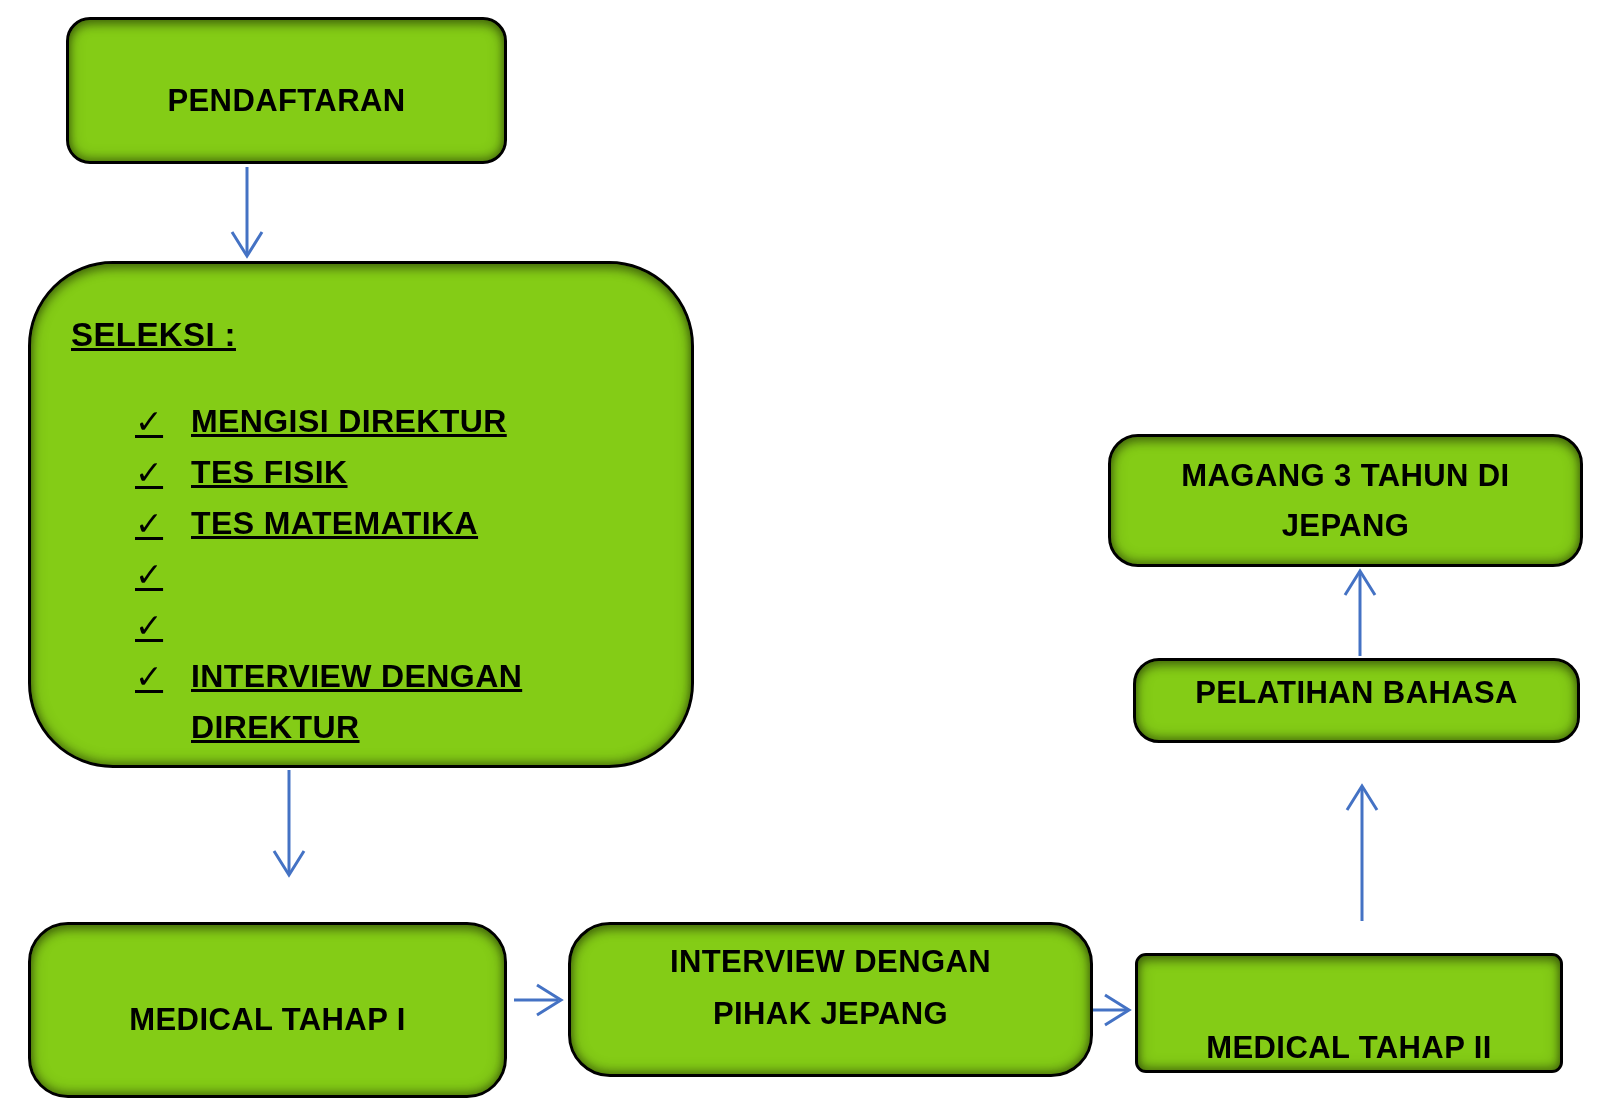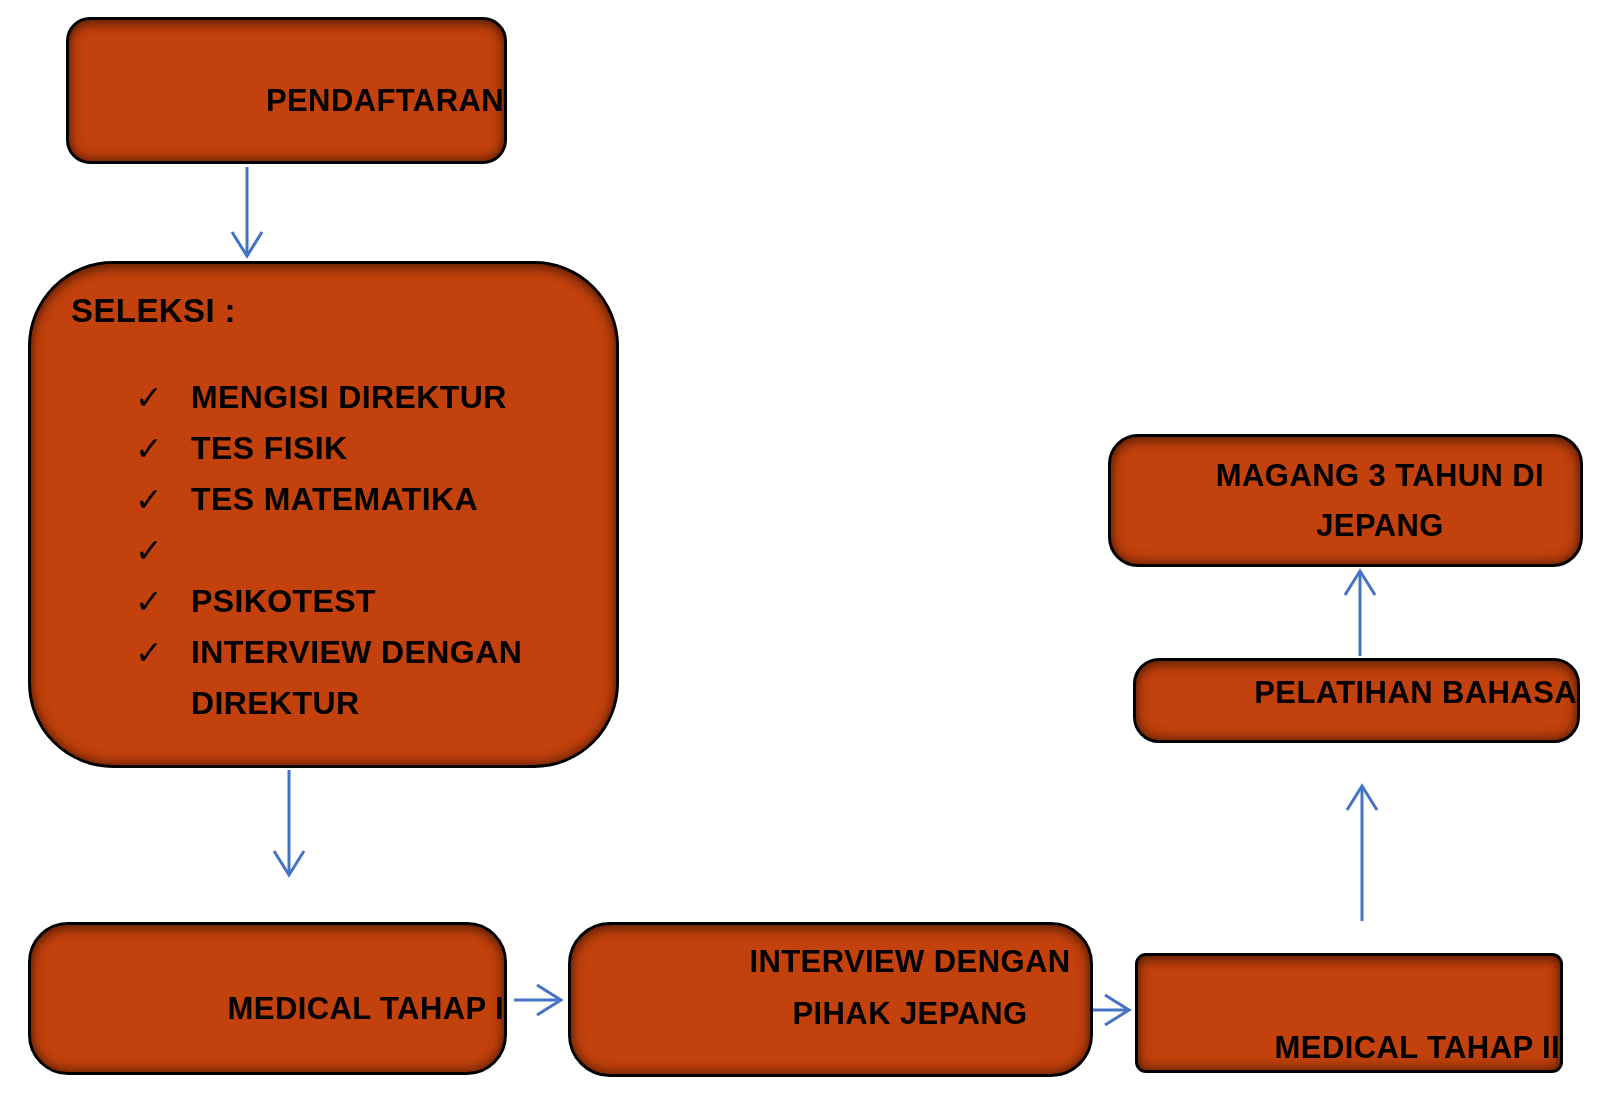--- a/index.html
+++ b/index.html
@@ -6,39 +6,39 @@
   body{
     width:1607px;height:1102px;position:relative;overflow:hidden;
     background:#ffffff;
     font-family:"Liberation Sans",sans-serif;
     color:#000;
   }
   .canvas{position:absolute;inset:0;width:1607px;height:1102px;}
   .arrows{position:absolute;left:0;top:0;z-index:1;}
   .node{
     position:absolute;z-index:2;
-    background:#c2410c;
+    background:#84cc16;
     border:3px solid #000;
     box-shadow:
       inset 0 0 16px rgba(0,0,0,0.30),
       inset 0 5px 8px rgba(0,0,0,0.32),
       inset 0 -4px 7px rgba(0,0,0,0.20);
-    display:flex;align-items:center;justify-content:flex-end;
+    display:flex;align-items:center;justify-content:center;
     box-sizing:border-box;text-align:center;
   }
   .node-label{
     font-weight:700;font-size:31px;letter-spacing:.4px;line-height:52px;
   }
   
   .n-pendaftaran{left:66px;top:17px;width:441px;height:147px;border-radius:24px;padding-top:20px;}
   .n-seleksi{
-    left:28px;top:261px;width:591px;height:507px;border-radius:85px;
-    display:block;padding:28px 30px 0 40px;text-align:left;
+    left:28px;top:261px;width:666px;height:507px;border-radius:85px;
+    display:block;padding:52px 30px 0 40px;text-align:left;text-decoration:underline;
   }
-  .n-medical1{left:28px;top:922px;width:479px;height:153px;border-radius:40px;padding-top:20px;}
+  .n-medical1{left:28px;top:922px;width:479px;height:176px;border-radius:40px;padding-top:20px;}
   .n-interview{left:568px;top:922px;width:525px;height:155px;border-radius:42px;padding-bottom:24px;}
   .n-medical2{left:1135px;top:953px;width:428px;height:120px;border-radius:11px;padding-top:69px;}
   .n-pelatihan{left:1133px;top:658px;width:447px;height:85px;border-radius:26px;padding-bottom:16px;}
   .n-magang{left:1108px;top:434px;width:475px;height:133px;border-radius:30px;}
   .n-interview .node-label{width:360px;}
   .n-magang .node-label{width:400px;line-height:50px;}
   
   .seleksi-heading{
     font-weight:700;font-size:33px;letter-spacing:.4px;line-height:38px;display:block;
   }
@@ -103,21 +103,20 @@
       </li>
       <li class="check-item">
         <span class="check-glyph">✓</span>
         <span class="check-label">TES MATEMATIKA</span>
       </li>
       <li class="check-item">
         <span class="check-glyph">✓</span>
       </li>
       <li class="check-item">
         <span class="check-glyph">✓</span>
-        <span class="check-label">PSIKOTEST</span>
       </li>
       <li class="check-item">
         <span class="check-glyph">✓</span>
         <span class="check-label">INTERVIEW DENGAN DIREKTUR</span>
       </li>
     </ul>
   </div>
 
   <div class="node n-medical1">
     <span class="node-label">MEDICAL TAHAP I</span>

